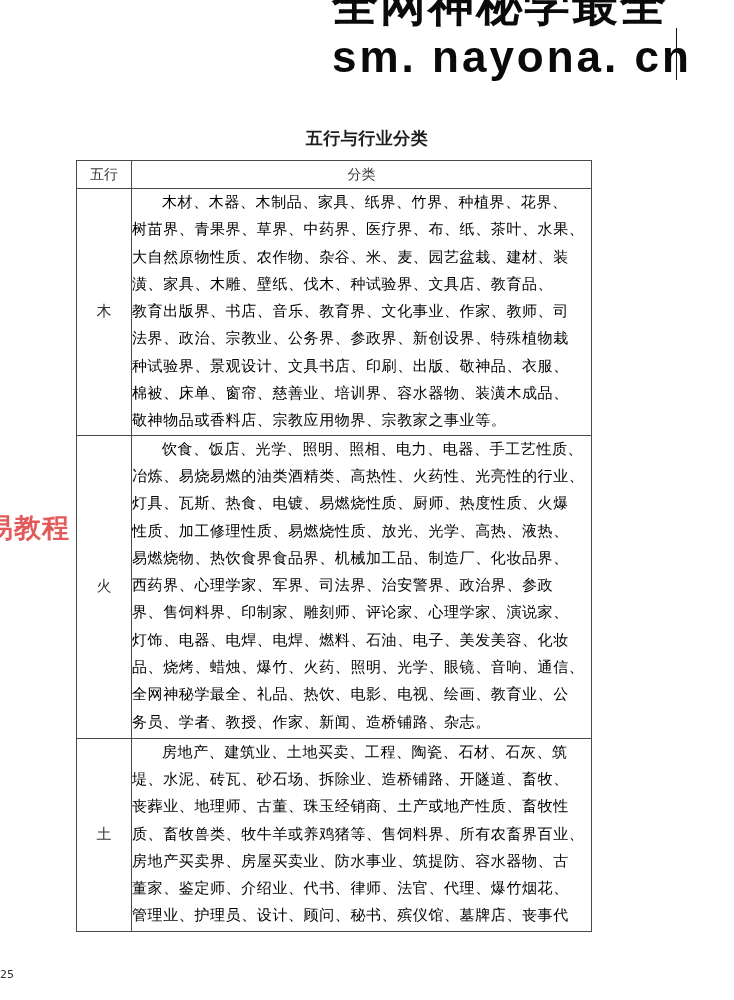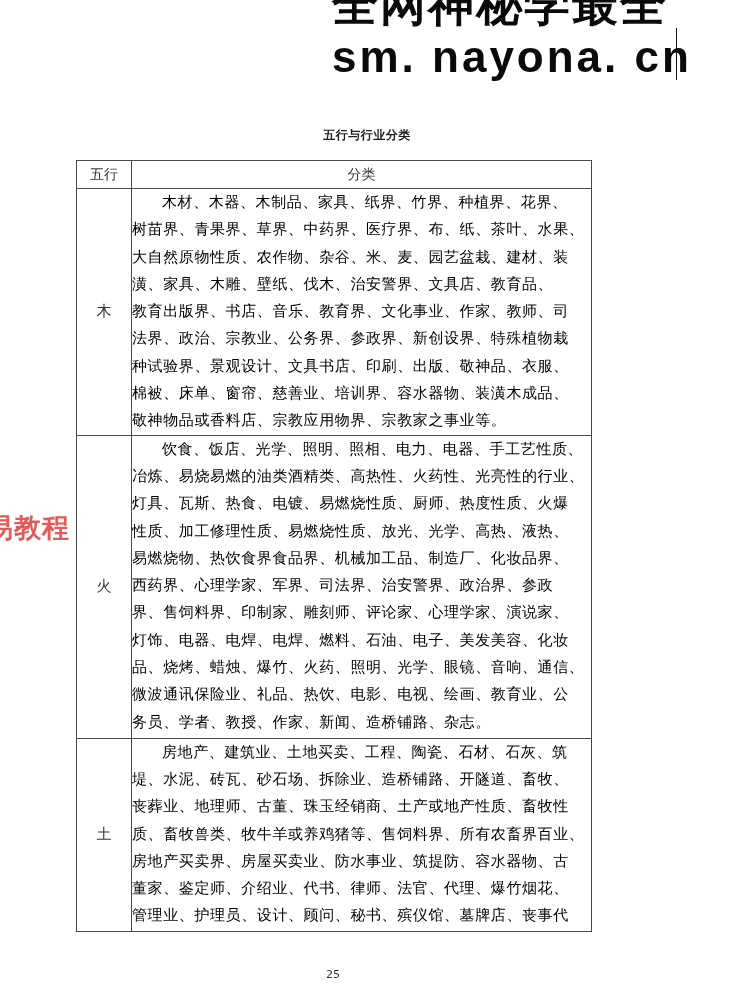--- a/index.html
+++ b/index.html
@@ -60,21 +60,21 @@
       z-index: 5;
     }
     .doc-title {
       position: absolute;
       left: 0;
       width: 734px;
       top: 127px;
       text-align: center;
       font-family: "DejaVu Sans", sans-serif;
       font-weight: bold;
-      font-size: 12px;
+      font-size: 17px;
       color: #1e1e1e;
       letter-spacing: 0.5px;
     }
     table.industry-table {
       position: absolute;
       left: 76px;
       top: 160px;
       width: 515px;
       border-collapse: collapse;
       table-layout: fixed;
@@ -118,21 +118,21 @@
       padding-left: 30px;
     }
     tr.row-wood td { height: 239px; }
     tr.row-fire td { height: 302px; }
     tr.row-earth td { height: 192px; }
     .page-number {
       position: absolute;
       left: 0;
       width: 666px;
       top: 968px;
-      text-align: center;
+      text-align: left;
       font-size: 11px;
       color: #333;
     }
   </style>
 </head>
 <body>
 
 <div class="watermark-top">全网神秘学最全</div>
 <div class="watermark-url">sm. nayona. cn</div>
 <div class="text-cursor"></div>
@@ -150,42 +150,42 @@
     <th class="hdr">五行</th>
     <th class="hdr">分类</th>
   </tr>
 
   <tr class="row-wood">
     <td class="element">木</td>
     <td class="cls">
       <span class="line indent">木材、木器、木制品、家具、纸界、竹界、种植界、花界、</span>
       <span class="line">树苗界、青果界、草界、中药界、医疗界、布、纸、茶叶、水果、</span>
       <span class="line">大自然原物性质、农作物、杂谷、米、麦、园艺盆栽、建材、装</span>
-      <span class="line">潢、家具、木雕、壁纸、伐木、治安警界、文具店、教育品、</span>
+      <span class="line">潢、家具、木雕、壁纸、伐木、种试验界、文具店、教育品、</span>
       <span class="line">教育出版界、书店、音乐、教育界、文化事业、作家、教师、司</span>
       <span class="line">法界、政治、宗教业、公务界、参政界、新创设界、特殊植物栽</span>
       <span class="line">种试验界、景观设计、文具书店、印刷、出版、敬神品、衣服、</span>
       <span class="line">棉被、床单、窗帘、慈善业、培训界、容水器物、装潢木成品、</span>
       <span class="line">敬神物品或香料店、宗教应用物界、宗教家之事业等。</span>
     </td>
   </tr>
 
   <tr class="row-fire">
     <td class="element">火</td>
     <td class="cls">
       <span class="line indent">饮食、饭店、光学、照明、照相、电力、电器、手工艺性质、</span>
       <span class="line">冶炼、易烧易燃的油类酒精类、高热性、火药性、光亮性的行业、</span>
       <span class="line">灯具、瓦斯、热食、电镀、易燃烧性质、厨师、热度性质、火爆</span>
       <span class="line">性质、加工修理性质、易燃烧性质、放光、光学、高热、液热、</span>
       <span class="line">易燃烧物、热饮食界食品界、机械加工品、制造厂、化妆品界、</span>
       <span class="line">西药界、心理学家、军界、司法界、治安警界、政治界、参政</span>
       <span class="line">界、售饲料界、印制家、雕刻师、评论家、心理学家、演说家、</span>
       <span class="line">灯饰、电器、电焊、电焊、燃料、石油、电子、美发美容、化妆</span>
       <span class="line">品、烧烤、蜡烛、爆竹、火药、照明、光学、眼镜、音响、通信、</span>
-      <span class="line">微波通讯保险业、礼品、热饮、电影、电视、绘画、教育业、公</span>
+      <span class="line">全网神秘学最全、礼品、热饮、电影、电视、绘画、教育业、公</span>
       <span class="line">务员、学者、教授、作家、新闻、造桥铺路、杂志。</span>
     </td>
   </tr>
 
   <tr class="row-earth">
     <td class="element">土</td>
     <td class="cls">
       <span class="line indent">房地产、建筑业、土地买卖、工程、陶瓷、石材、石灰、筑</span>
       <span class="line">堤、水泥、砖瓦、砂石场、拆除业、造桥铺路、开隧道、畜牧、</span>
       <span class="line">丧葬业、地理师、古董、珠玉经销商、土产或地产性质、畜牧性</span>

